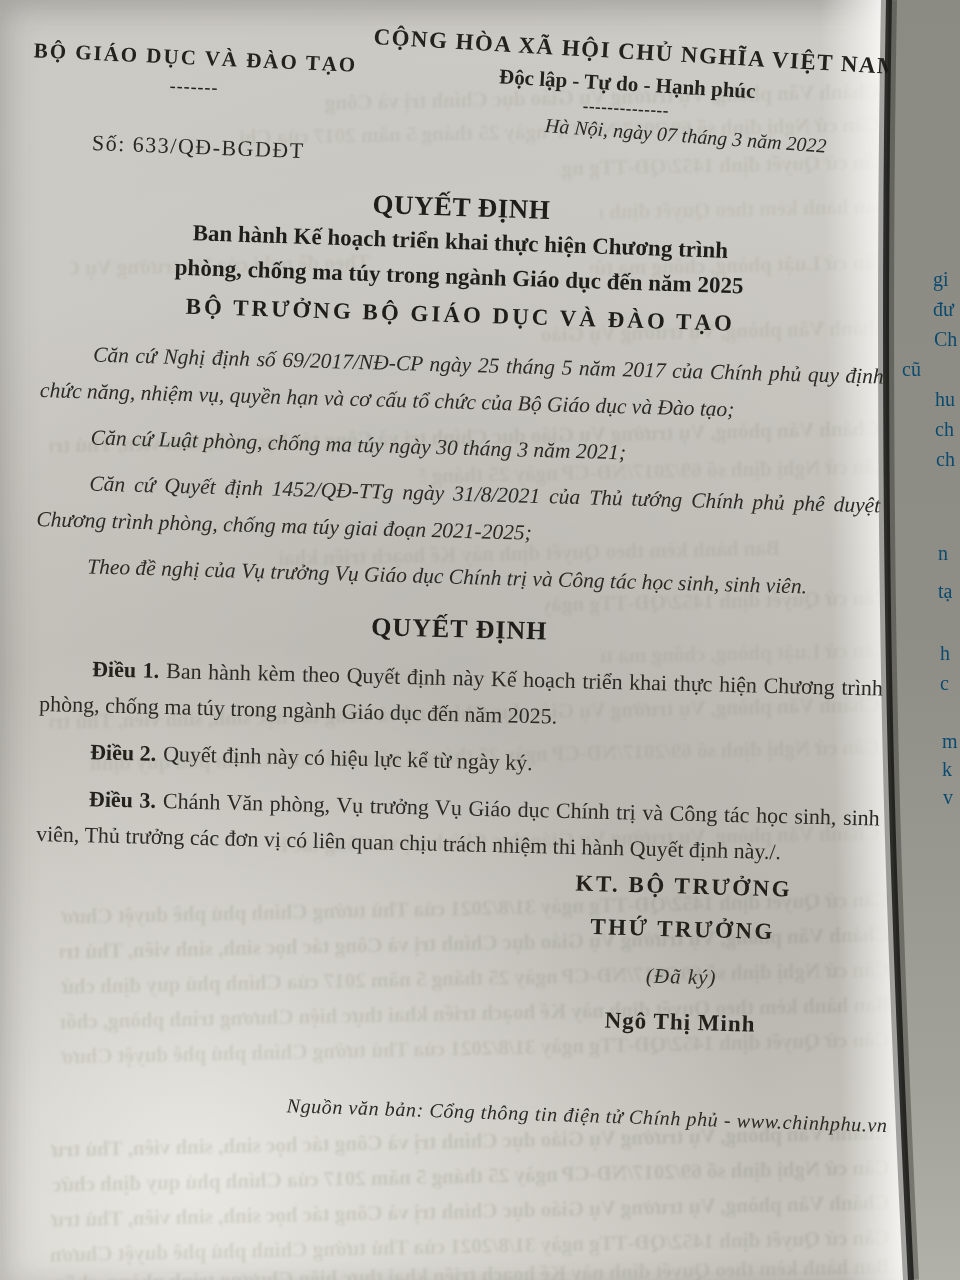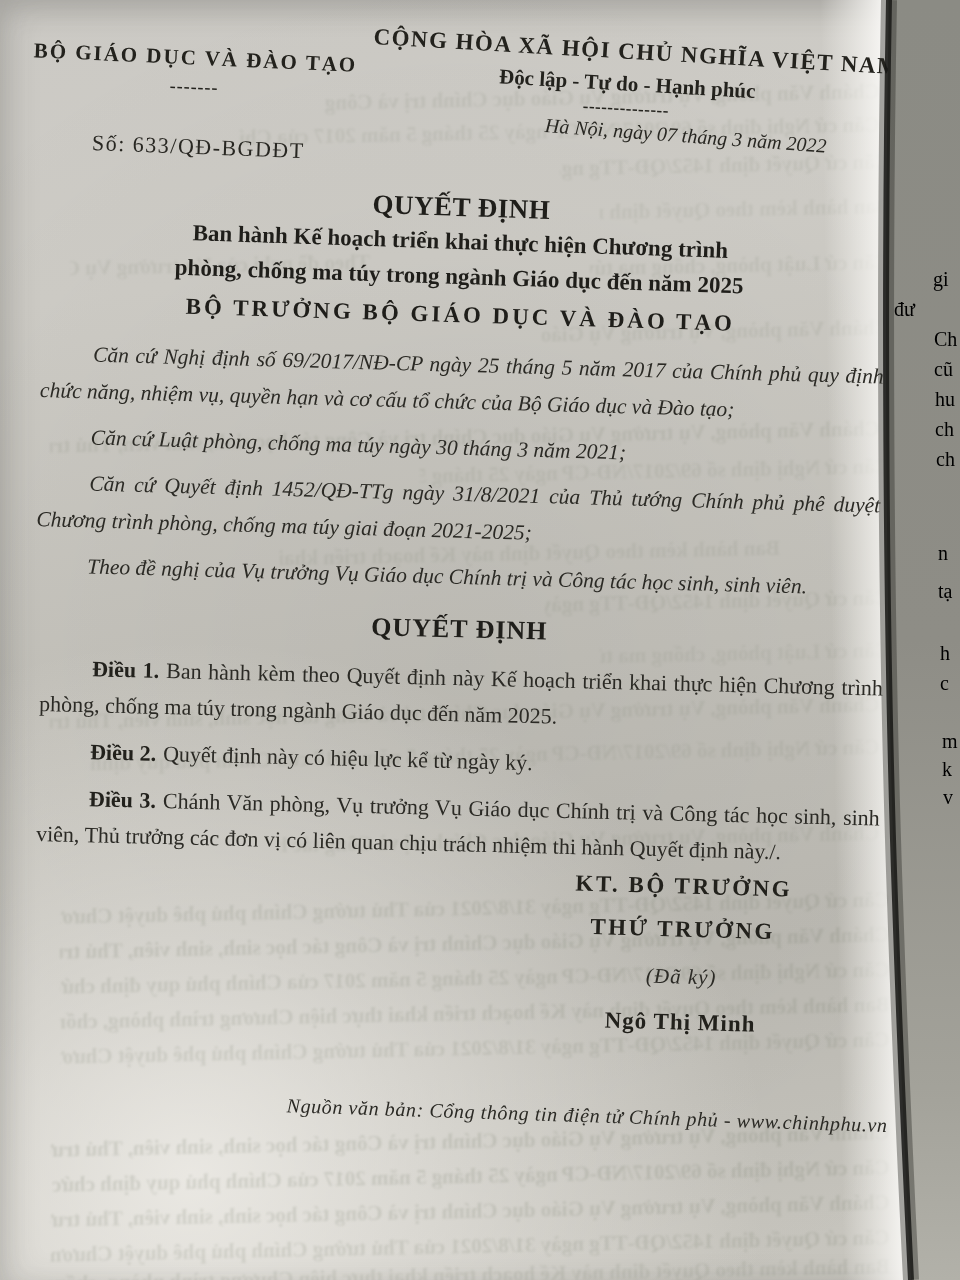--- a/index.html
+++ b/index.html
@@ -69,21 +69,21 @@
   .sig-kt,.sig-title,.sig-name{font-weight:bold;font-size:23px;letter-spacing:2.5px;color:#22211c;}
   .sig-title{margin-top:17px;}
   .sig-note{font-style:italic;font-size:21px;margin-top:22px;letter-spacing:1px;color:#2b2a25;}
   .sig-name{margin-top:20px;letter-spacing:1px;}
 
   .footer-note{left:38px;top:1086px;width:850px;text-align:right;font-style:italic;font-size:20px;letter-spacing:0.6px;color:#2b2a25;transform:rotate(1.9deg);transform-origin:left center;white-space:nowrap;}
 
   
   .gutter{position:absolute;inset:0;z-index:4;pointer-events:none;}
   .frag{
-    position:absolute;z-index:5;font-size:20px;line-height:22px;color:#000000;
+    position:absolute;z-index:5;font-size:20px;line-height:22px;color:#0c4a6e;
     white-space:nowrap;pointer-events:none;
   }
 </style>
 </head>
 <body>
 
 <div class="photo">
 
   <div class="page-surface"></div>
 
@@ -172,23 +172,23 @@
         <stop offset="1" stop-color="#b2b1a9"></stop>
       </linearGradient>
     </defs>
     <path d="M889,0 C884,260 885,620 895,900 C901,1080 906,1180 911,1280 L960,1280 L960,0 Z" fill="url(#gnext)"></path>
     <path d="M889,0 C884,260 885,620 895,900 C901,1080 906,1180 911,1280" stroke="rgba(42,42,38,0.40)" stroke-width="16" fill="none"></path>
     <path d="M889,0 C884,260 885,620 895,900 C901,1080 906,1180 911,1280" stroke="rgba(24,24,21,0.85)" stroke-width="6" fill="none"></path>
   </svg>
 
   <div>
     <span class="frag" style="left:933px;top:268px">gi</span>
-    <span class="frag" style="left:894px;top:298px">đư</span>
+    <span class="frag" style="left:933px;top:298px">đư</span>
     <span class="frag" style="left:934px;top:328px">Ch</span>
-    <span class="frag" style="left:934px;top:358px">cũ</span>
+    <span class="frag" style="left:902px;top:358px">cũ</span>
     <span class="frag" style="left:935px;top:388px">hu</span>
     <span class="frag" style="left:935px;top:418px">ch</span>
     <span class="frag" style="left:936px;top:448px">ch</span>
     <span class="frag" style="left:938px;top:542px">n</span>
     <span class="frag" style="left:938px;top:580px">tạ</span>
     <span class="frag" style="left:940px;top:642px">h</span>
     <span class="frag" style="left:940px;top:672px">c</span>
     <span class="frag" style="left:942px;top:730px">m</span>
     <span class="frag" style="left:942px;top:758px">k</span>
     <span class="frag" style="left:943px;top:786px">v</span>

